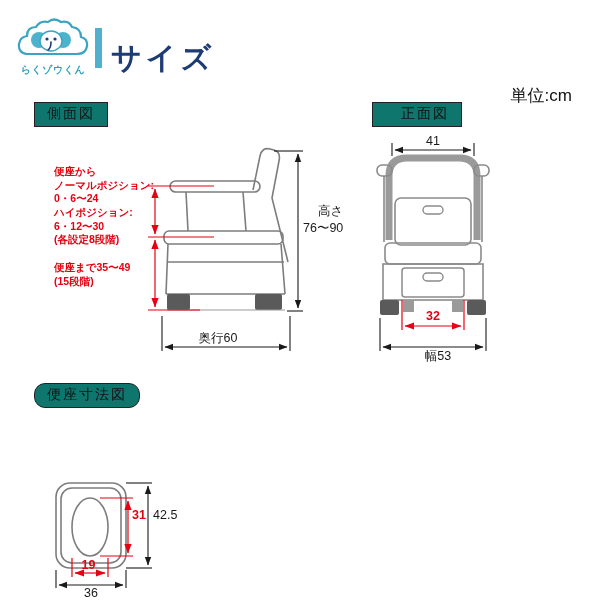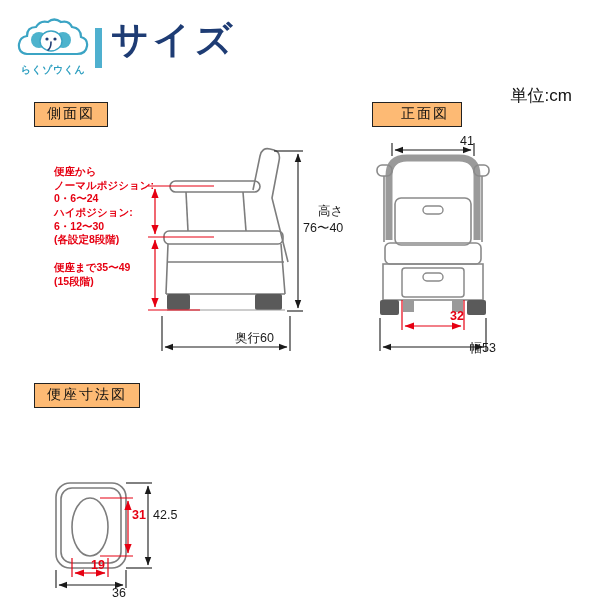--- a/index.html
+++ b/index.html
@@ -4,35 +4,35 @@
 <style>
   * { margin:0; padding:0; box-sizing:border-box; }
   html,body { background:#ffffff; }
   body {
     width:600px; height:600px; position:relative; overflow:hidden;
     font-family:"Liberation Sans","DejaVu Sans",sans-serif; color:#1a1a1a;
   }
   .page { position:relative; width:600px; height:600px; background:#fff; }
   .art { position:absolute; left:0; top:0; z-index:1; }
   .label-box {
-    position:absolute; z-index:2; border:1.5px solid #222; background:#fdba74;
+    position:absolute; z-index:2; border:1.5px solid #222; background:#0f766e;
     padding:2px 12px 3px; font-size:14px; letter-spacing:2px; color:#111; white-space:nowrap;
   }
-  .title { position:absolute; left:111px; top:15px; z-index:2; font-size:37px;
+  .title { position:absolute; left:111px; top:38px; z-index:2; font-size:30px;
     font-weight:bold; color:#1e3c74; letter-spacing:4px; }
   .title-bar { position:absolute; left:95px; top:28px; width:7px; height:40px;
     background:#4fb0cf; z-index:2; }
   .logo { position:absolute; left:14px; top:17px; width:78px; text-align:center; z-index:2; }
   .logo-text { color:#2e9fc0; font-size:10px; font-weight:bold; letter-spacing:0.5px; margin-top:-2px; }
   .unit { position:absolute; right:28px; top:84px; z-index:2; font-size:17px; color:#111; }
   .red-note { position:absolute; z-index:2; color:#e60012; font-size:10.5px;
     font-weight:bold; line-height:1.3; white-space:nowrap; }
   .dim { position:absolute; z-index:2; font-size:12.5px; color:#1a1a1a; white-space:nowrap;text-align:right; }
   .dim.red { color:#e60012; font-weight:bold; }
-  .center { text-align:right; }
+  .center { text-align:center; }
 </style>
 </head>
 <body>
 
 <div class="page">
 
   <svg class="art" width="600" height="600" viewBox="0 0 600 600">
     <defs>
       <marker id="mB" viewBox="0 0 10 10" refX="8.5" refY="5" markerWidth="9" markerHeight="9" orient="auto-start-reverse">
           <path d="M0,1.6 L9,5 L0,8.4 Z" fill="#1a1a1a"></path>
@@ -141,43 +141,43 @@
       <path d="M35,25 q0,6 -3,8" stroke="#1e3c74" stroke-width="1.6" fill="none" stroke-linecap="round"></path>
     </svg>
     <div class="logo-text">らくゾウくん</div>
   </div>
   <div class="title-bar"></div>
   <h1 class="title">サイズ</h1>
   <div class="unit">単位:cm</div>
 
   <div class="label-box" style="left:34px; top:102px;">側面図</div>
   <div class="label-box" style="left:372px; top:102px;padding-left:28px;">正面図</div>
-  <div class="label-box" style="left:34px; top:383px;">便座寸法図</div>
+  <div class="label-box" style="left:34px; top:383px;border-radius:11px;">便座寸法図</div>
 
   <div class="red-note" style="left:54px; top:165px;">
     <div>便座から</div>
     <div>ノーマルポジション:</div>
     <div>0・6〜24</div>
     <div>ハイポジション:</div>
     <div>6・12〜30</div>
     <div>(各設定8段階)</div>
   </div>
   <div class="red-note" style="left:54px; top:261px;">
     <div>便座まで35〜49</div>
     <div>(15段階)</div>
   </div>
 
   <div class="dim" style="left:303px; top:203px;">
     <div>高さ</div>
-    <div>76〜40</div>
+    <div>76〜90</div>
   </div>
   <div class="dim center" style="left:162px; top:330px; width:112px;">奥行60</div>
 
   <div class="dim center" style="left:392px; top:134px; width:82px;">41</div>
   <div class="dim red center" style="left:402px; top:309px; width:62px;">32</div>
-  <div class="dim center" style="left:380px; top:340px; width:116px;">幅53</div>
+  <div class="dim center" style="left:380px; top:348px; width:116px;">幅53</div>
 
   <div class="dim red" style="left:132px; top:508px;">31</div>
   <div class="dim" style="left:153px; top:508px;">42.5</div>
   <div class="dim red center" style="left:72px; top:558px; width:33px;">19</div>
   <div class="dim center" style="left:56px; top:586px; width:70px;">36</div>
 
 </div>
 
 </body></html>

